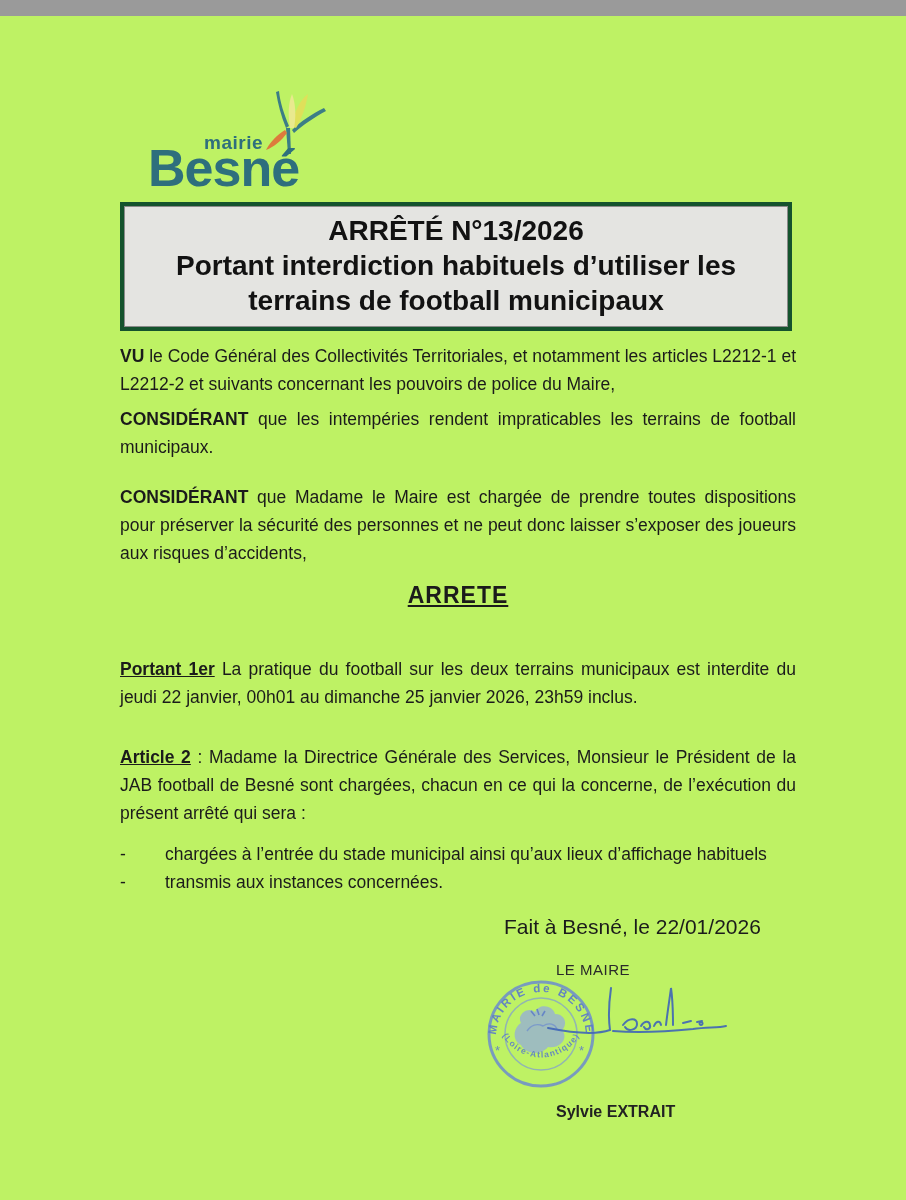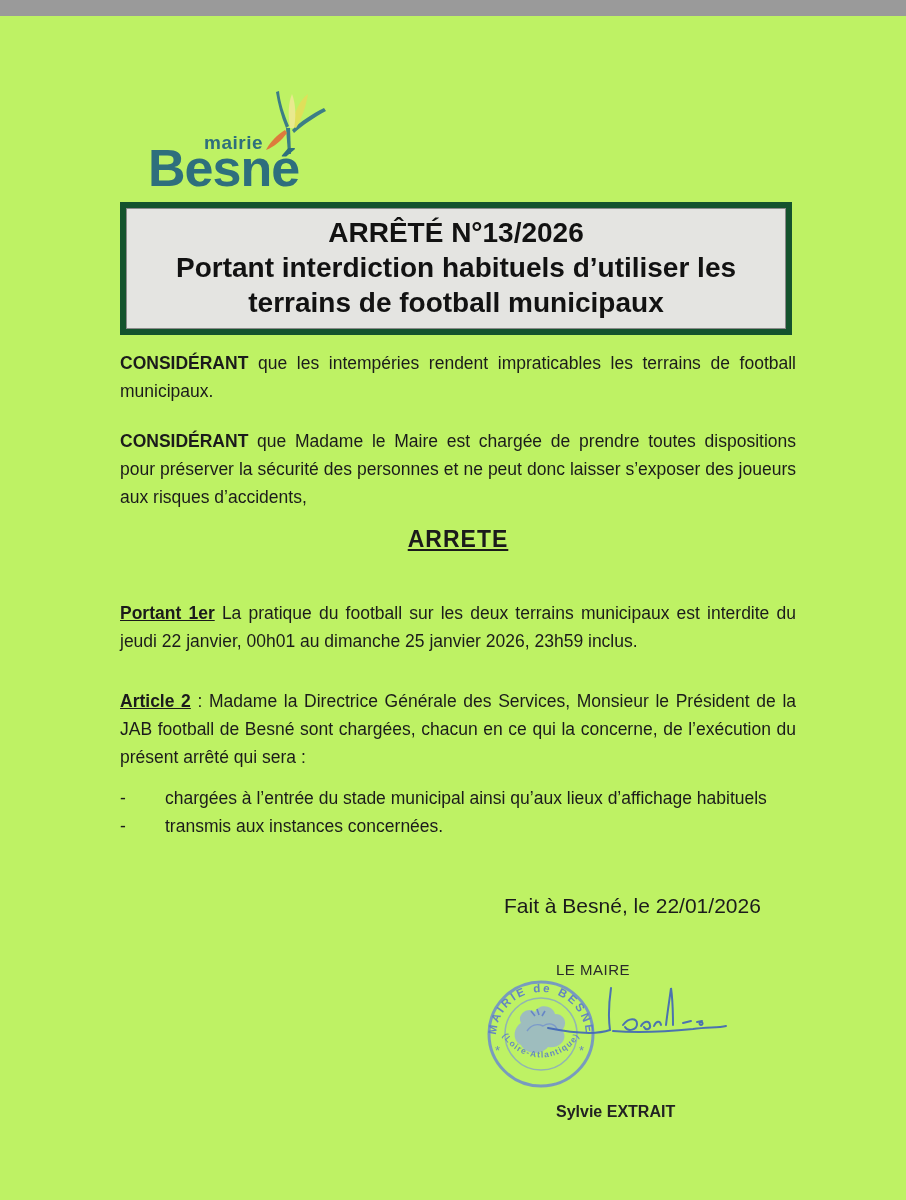--- a/index.html
+++ b/index.html
@@ -32,21 +32,21 @@
     position:absolute; left:355px; top:86px; width:450px;
     text-align:center;
     font-size:30px; font-weight:800; line-height:37px;
     color:#161616; letter-spacing:.2px;
   }
 
   
   .title-box {
     position:absolute; left:120px; top:186px; width:672px;
     background:#e4e4e1;
-    border:6px solid #14532d;
+    border:4px solid #14532d;
     box-shadow:0 0 0 1px #8a8a8a inset;
     text-align:center;
     padding:7px 4px 9px 4px;
     font-size:28px; font-weight:800; line-height:35px;
     color:#121212;
   }
 
   
   .content {
     position:absolute; left:120px; top:326px; width:676px;
@@ -65,21 +65,21 @@
   }
   .a1 { margin-top:46px; }
   .a2 { margin-top:32px; }
   .article-lead { font-weight:800; text-decoration:underline; }
   .bullets { margin-top:13px; }
   .bullet-row { display:flex; }
   .bullet-dash { width:45px; flex:0 0 45px; }
 
   
   .fait-line {
-    position:absolute; left:504px; top:878px;
+    position:absolute; left:504px; top:899px;
     font-size:21px; color:#1b1b1b;
   }
   .role-line {
     position:absolute; left:556px; top:945px;
     font-size:15px; color:#2a2a2a; letter-spacing:.5px;
   }
   .stamp { position:absolute; left:483px; top:963px; }
   .signature { position:absolute; left:543px; top:960px; }
   .name-line {
     position:absolute; left:556px; top:1087px;
@@ -109,20 +109,21 @@
 
 
   <div class="title-box">
     <div>ARRÊTÉ N°13/2026</div>
     <div>Portant interdiction habituels d’utiliser les</div>
     <div>terrains de football municipaux</div>
   </div>
 
   <div class="content">
 
+    <p class="para p1"><span class="lead">VU</span><span> le Code Général des Collectivités Territoriales, et notamment les articles L2212-1 et L2212-2 et suivants concernant les pouvoirs de police du Maire,</span></p>
 
     <p class="para p2"><span class="lead">CONSIDÉRANT</span><span> que les intempéries rendent impraticables les terrains de football municipaux.</span></p>
 
     <p class="para p3"><span class="lead">CONSIDÉRANT</span><span> que Madame le Maire est chargée de prendre toutes dispositions pour préserver la sécurité des personnes et ne peut donc laisser s’exposer des joueurs aux risques d’accidents,</span></p>
 
     <div class="arrete-heading">ARRETE</div>
 
     <p class="para a1"><span class="article-lead">Portant 1er</span><span> </span><span>La pratique du football sur les deux terrains municipaux est interdite du jeudi 22 janvier, 00h01 au dimanche 25 janvier 2026, 23h59 inclus.</span></p>
 
     <p class="para a2"><span class="article-lead">Article 2</span><span> : </span><span>Madame la Directrice Générale des Services, Monsieur le Président de la JAB football de Besné sont chargées, chacun en ce qui la concerne, de l’exécution du présent arrêté qui sera :</span></p>

